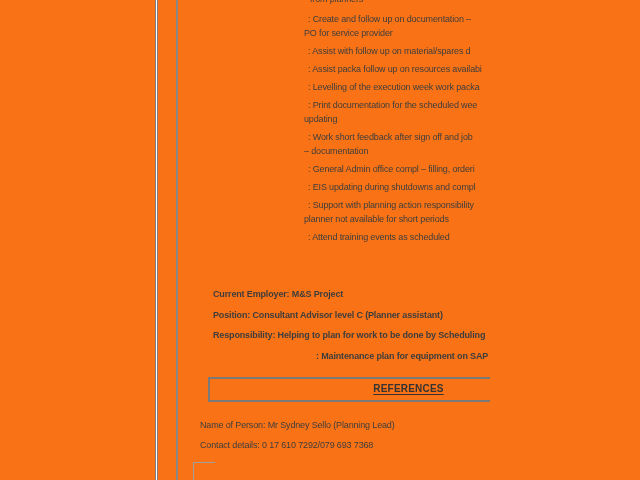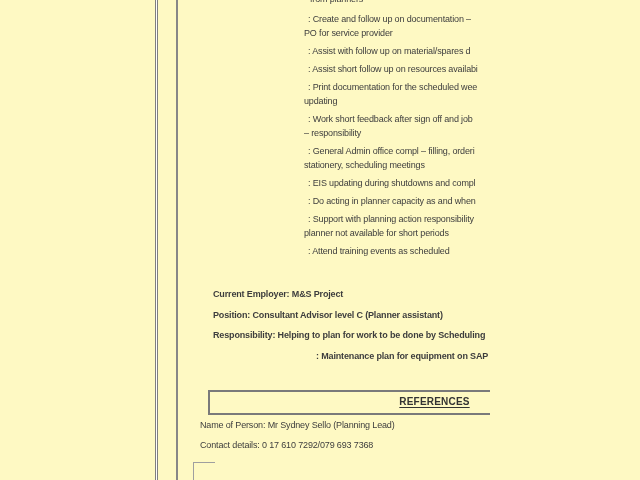--- a/index.html
+++ b/index.html
@@ -1,37 +1,37 @@
 <!DOCTYPE html>
 <html><head>
 <meta charset="utf-8">
 <style>
   html,body{margin:0;padding:0;background:#ffffff;}
   .screen{
-    position:relative;width:640px;height:480px;background:#fef9c3;overflow:hidden;
+    position:relative;width:640px;height:480px;background:#f97316;overflow:hidden;
     font-family:"Liberation Sans","DejaVu Sans",sans-serif;
     font-size:9px;line-height:14px;letter-spacing:-0.15px;color:#3d3d3d;
   }
   
   .vline-a{position:absolute;left:155px;top:0;height:480px;width:1px;
            border-left:1px solid #7f7f7f;border-right:1px solid #7f7f7f;background:#fdfdfd;}
   .vline-b{position:absolute;left:176px;top:0;height:480px;width:1.5px;background:#878787;}
   
   .content-clip{position:absolute;left:0;top:0;width:490px;height:480px;overflow:hidden;}
   .ln{white-space:nowrap;height:14px;line-height:14px;}
   .first{padding-left:4px;}
   .clipline{position:absolute;left:310px;top:-8px;height:14px;line-height:14px;white-space:nowrap;}
   .duties{position:absolute;left:304px;top:12px;width:330px;}
   .para{margin:0 0 4px 0;}
   .employment{position:absolute;left:213px;top:287px;width:330px;font-weight:bold;}
   .employment .ln{margin-bottom:6.5px;}
   .indent{padding-left:103px;}
-  .refbox{position:absolute;left:208px;top:390px;width:273px;height:21px;
+  .refbox{position:absolute;left:208px;top:377px;width:273px;height:21px;
           border:2px solid #7a7a7a;border-right:none;
-          text-align:center;padding-left:88px;}
+          text-align:center;padding-left:62px;}
   .refbox span{display:inline-block;line-height:20px;font-weight:bold;font-size:10px;
                letter-spacing:0.2px;text-decoration:underline;text-underline-offset:2px;color:#333;}
   .refs{position:absolute;left:200px;top:418px;width:330px;}
   .refs .ln{margin-bottom:6px;}
   .corner{position:absolute;left:193px;top:462px;width:21px;height:18px;
           border-left:1px solid #9f9f9f;border-top:1px solid #9f9f9f;}
 </style>
 </head>
 <body>
 
@@ -46,39 +46,38 @@
 
     <div class="duties">
       <div class="para">
         <div class="ln first">: Create and follow up on documentation –</div>
         <div class="ln">PO for service provider</div>
       </div>
       <div class="para">
         <div class="ln first">: Assist with follow up on material/spares d</div>
       </div>
       <div class="para">
-        <div class="ln first">: Assist short follow up on resources availabi</div>
+        <div class="ln first">: Assist packa follow up on resources availabi</div>
+      </div>
+      <div class="para">
+        <div class="ln first">: Levelling of the execution week work packa</div>
       </div>
       <div class="para">
         <div class="ln first">: Print documentation for the scheduled wee</div>
         <div class="ln">updating</div>
       </div>
       <div class="para">
         <div class="ln first">: Work short feedback after sign off and job</div>
-        <div class="ln">– responsibility</div>
+        <div class="ln">– documentation</div>
       </div>
       <div class="para">
         <div class="ln first">: General Admin office compl – filling, orderi</div>
-        <div class="ln">stationery, scheduling meetings</div>
       </div>
       <div class="para">
         <div class="ln first">: EIS updating during shutdowns and compl</div>
-      </div>
-      <div class="para">
-        <div class="ln first">: Do acting in planner capacity as and when</div>
       </div>
       <div class="para">
         <div class="ln first">: Support with planning action responsibility</div>
         <div class="ln">planner not available for short periods</div>
       </div>
       <div class="para">
         <div class="ln first">: Attend training events as scheduled</div>
       </div>
     </div>
 

